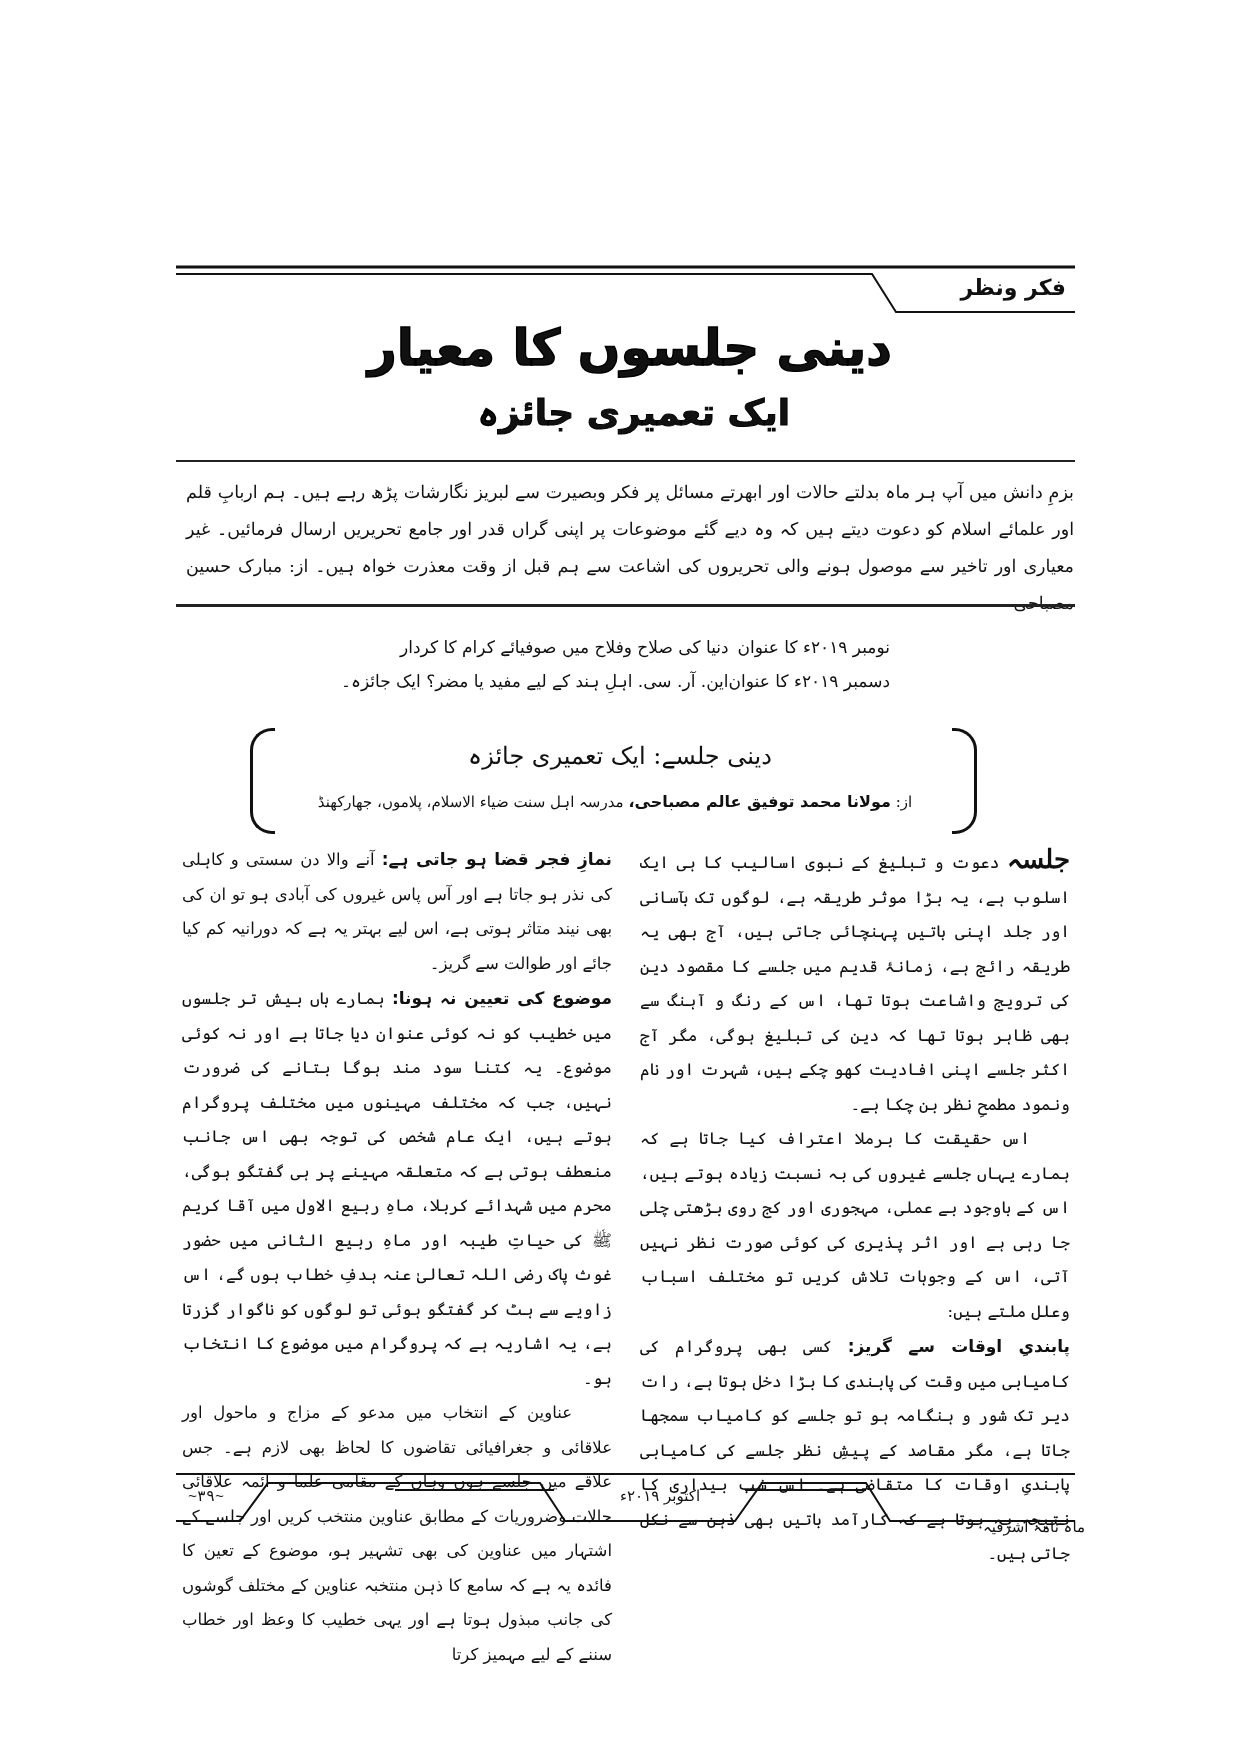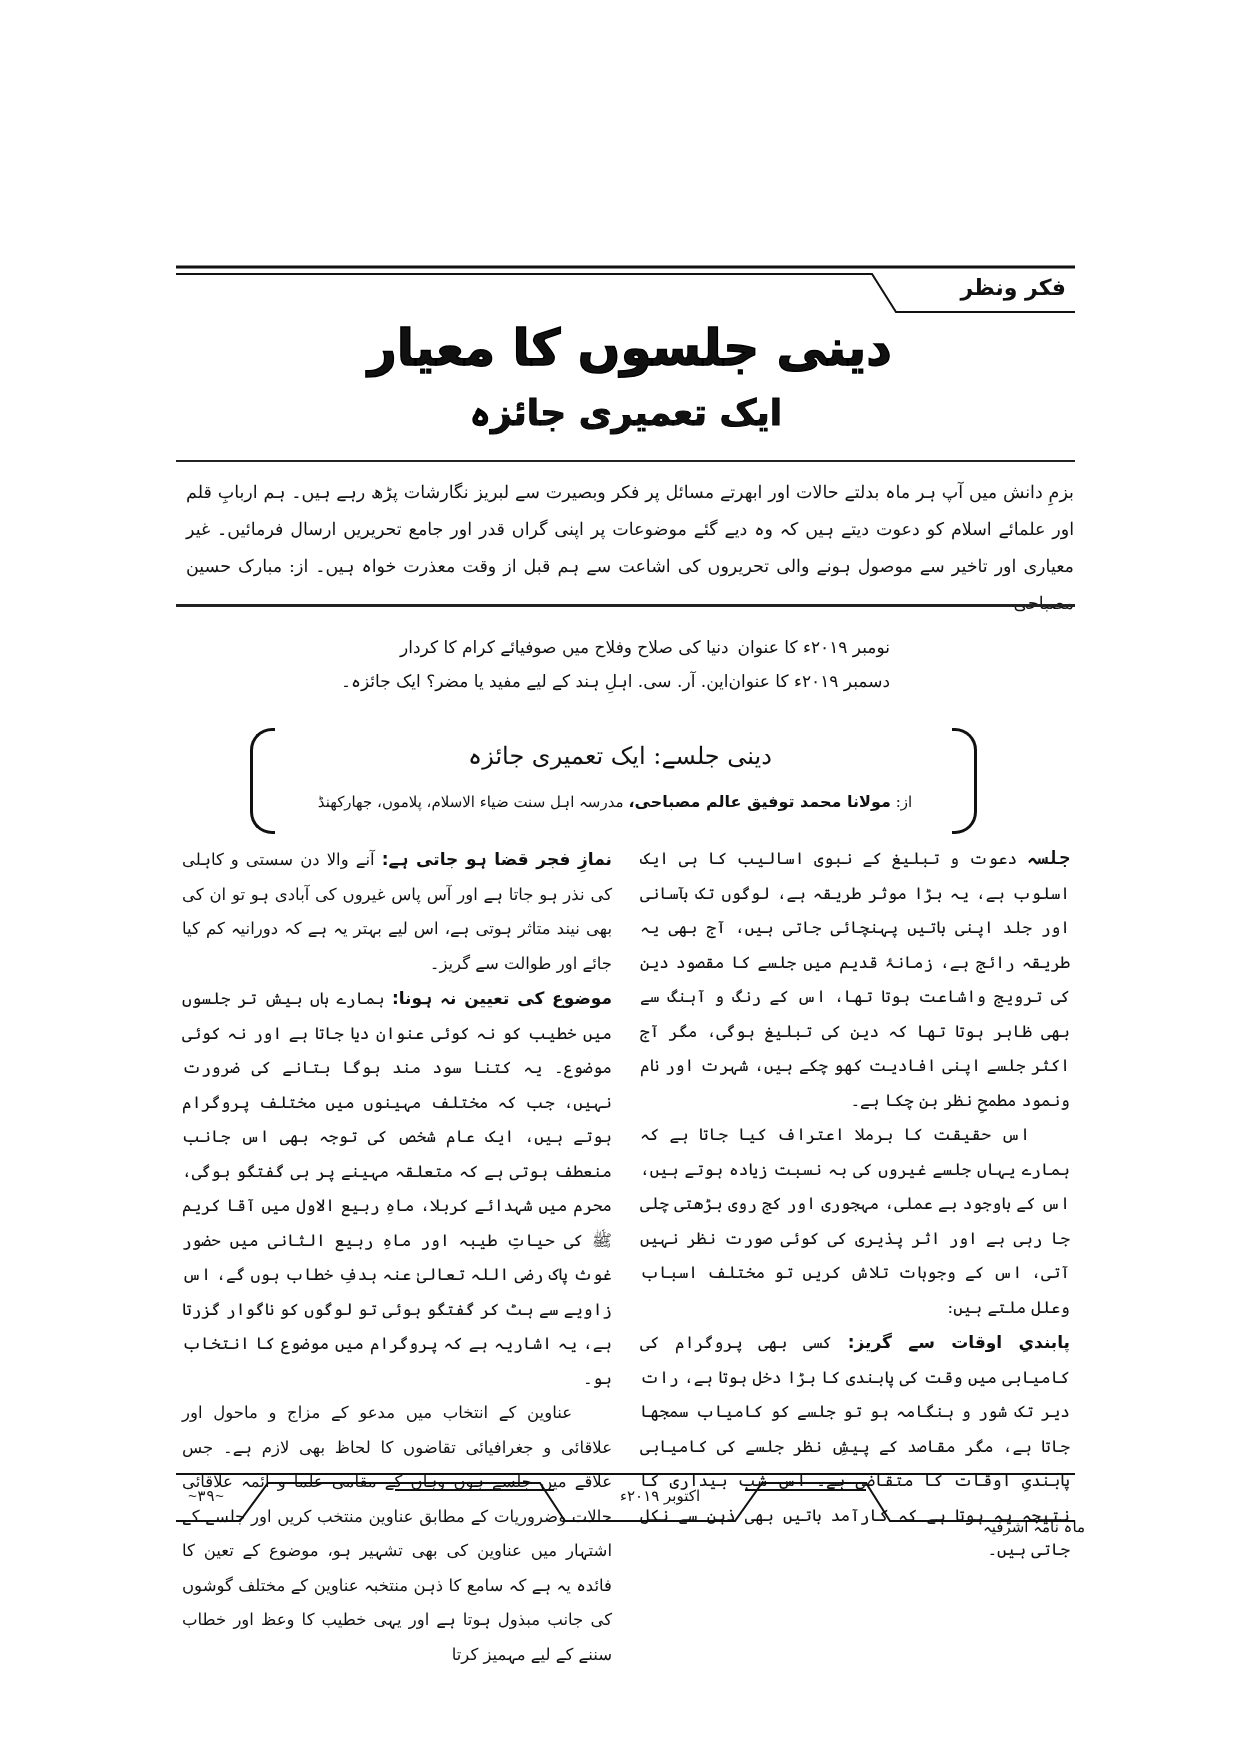--- a/index.html
+++ b/index.html
@@ -6,21 +6,21 @@
   body { width: 1240px; height: 1754px; position: relative; overflow: hidden;
          font-family: "DejaVu Sans", sans-serif; color: #111; }
 
   
   #hdr-svg { position: absolute; left: 0; top: 0; width: 1240px; height: 340px; pointer-events: none; }
   .section-tag { position: absolute; right: 174px; top: 275px; font-size: 22px; font-weight: bold;
                  direction: rtl; letter-spacing: 0.5px; }
   .main-title { position: absolute; left: 180px; width: 900px; top: 316px; text-align: center;
                 font-size: 50px; font-weight: 900; direction: rtl; line-height: 64px;
                 -webkit-text-stroke: 1.5px #000; }
-  .sub-title { position: absolute; left: 176px; width: 900px; top: 388px; text-align: center;
+  .sub-title { position: absolute; left: 184px; width: 900px; top: 388px; text-align: center;
                font-size: 36px; font-weight: 900; direction: rtl; line-height: 50px;
                -webkit-text-stroke: 1px #000; }
   .rule { position: absolute; height: 0; border-top: 2px solid #222; }
 
   
   .intro { position: absolute; left: 186px; width: 888px; top: 474px; direction: rtl;
            text-align: justify; text-align-last: right; font-family: "DejaVu Serif", serif;
            font-size: 17.5px; line-height: 37px; }
 
   
@@ -39,21 +39,21 @@
   .byline { position: absolute; left: 270px; width: 690px; top: 792px; text-align: center; direction: rtl;
             font-family: "DejaVu Serif", serif; font-size: 15px; white-space: nowrap; }
   .byline .author { font-family: "DejaVu Sans", sans-serif; font-weight: bold; font-size: 16px; }
 
   
   .col { position: absolute; top: 842px; width: 430px; direction: rtl; text-align: justify;
          text-align-last: right; font-family: "DejaVu Serif", serif; font-size: 16.5px; line-height: 34.5px; }
   .col.right { left: 640px; }
   .col.left { left: 182px; }
   .col p { margin: 0; }
-  .lead-word { font-family: Liberation Mono, monospace; font-weight: 900; font-size: 18px; }
+  .lead-word { font-family: Liberation Sans, sans-serif; font-weight: 900; font-size: 26px; }
   .inline-head { font-family: "DejaVu Sans", sans-serif; font-weight: bold; font-size: 17px; }
   .col-head { font-weight: bold; font-size: 21px; text-align: center; text-align-last: center; }
   .indent { text-indent: 40px; }
 
   
   #ftr-svg { position: absolute; left: 0; top: 1470px; width: 1240px; height: 60px; pointer-events: none; }
   .ftr-text { position: absolute; top: 1487px; direction: rtl; font-family: "DejaVu Serif", serif;
               font-size: 15px; white-space: nowrap; }
   .ftr-mag { right: 155px; margin-top: 31px; }
   .ftr-date { left: 620px; }

